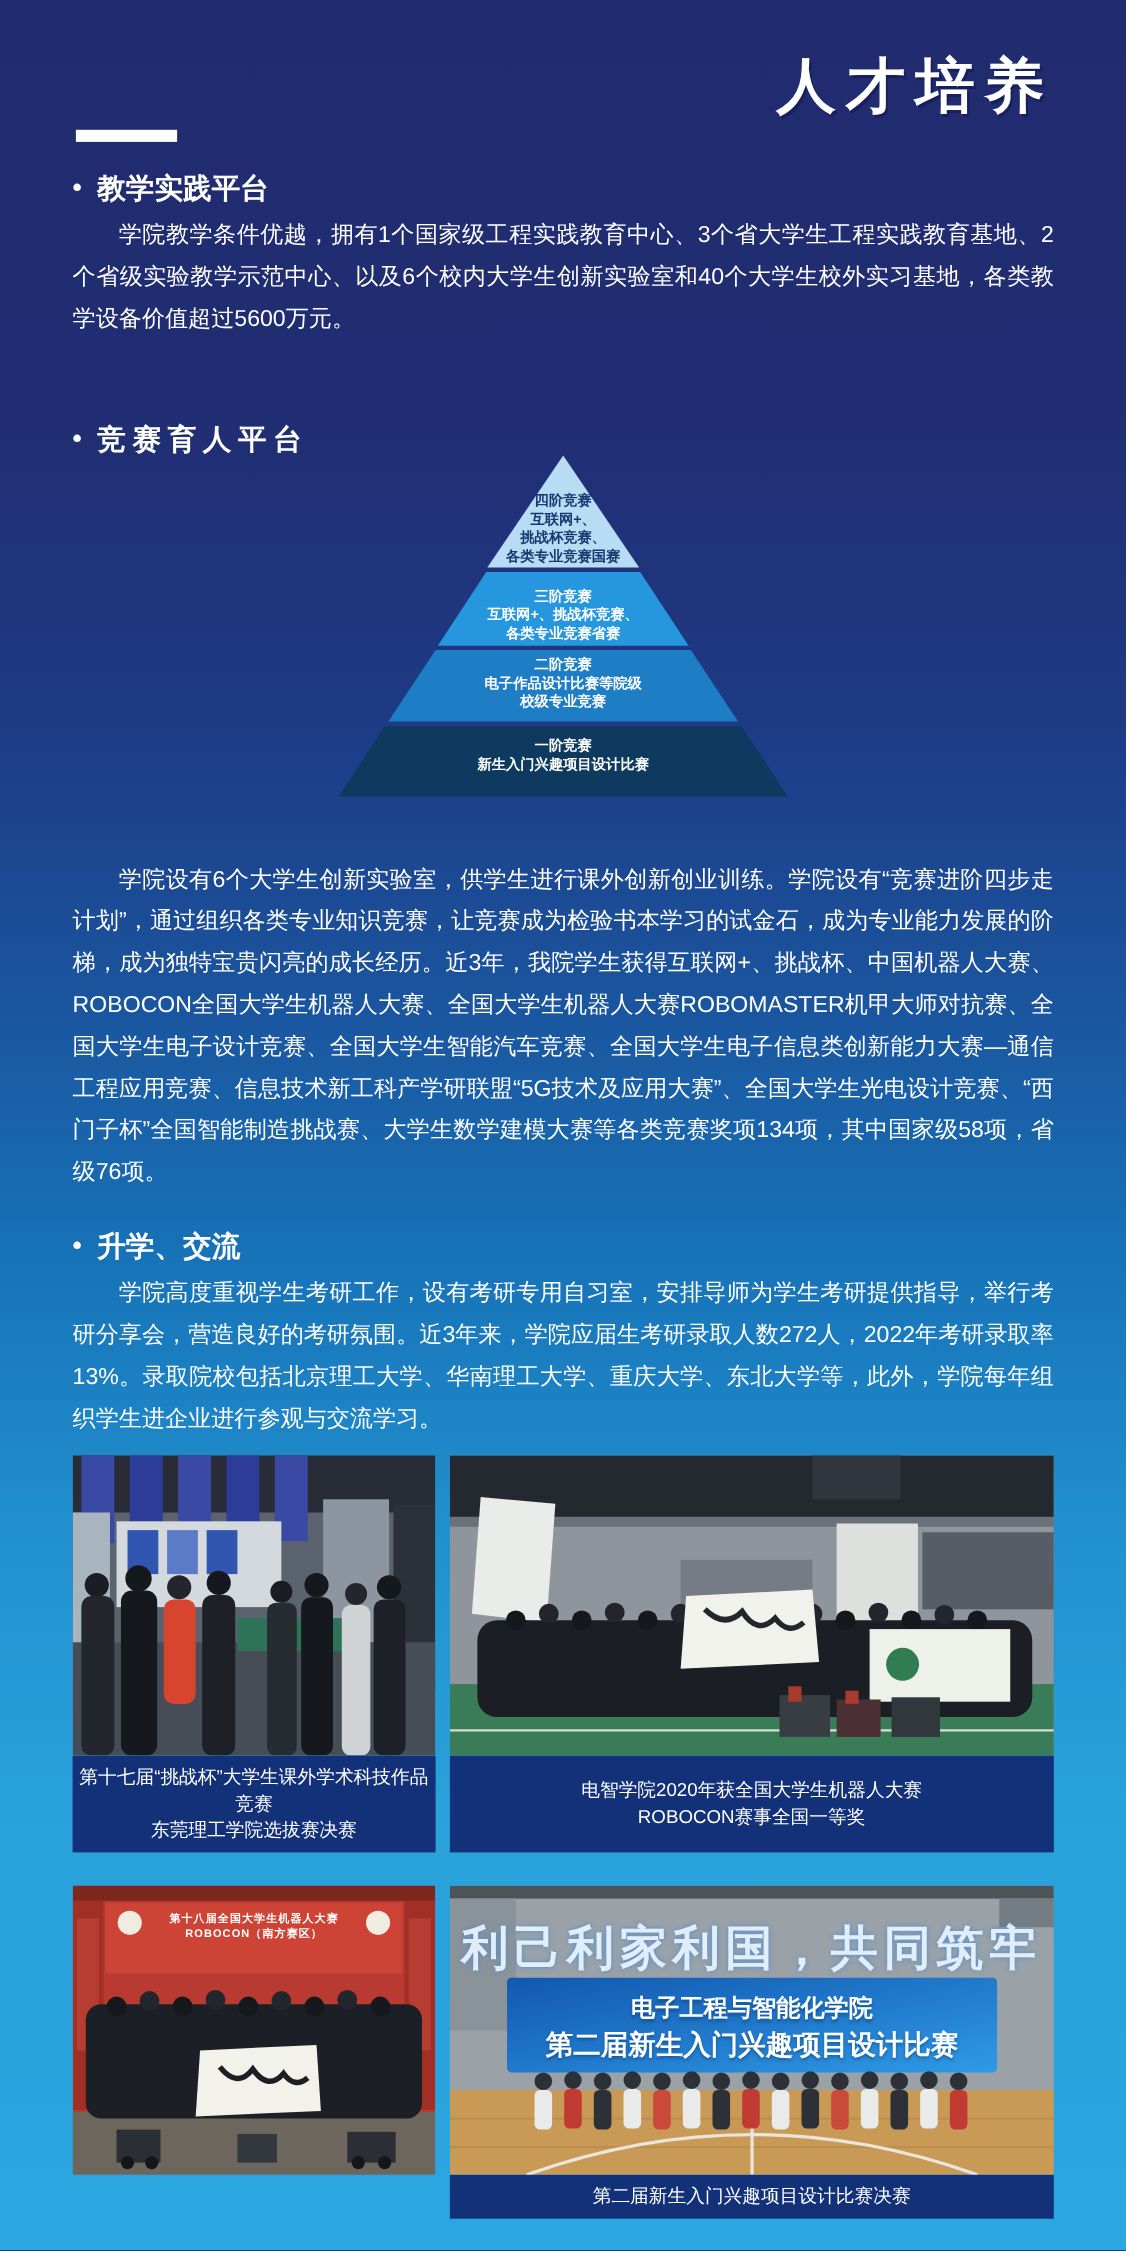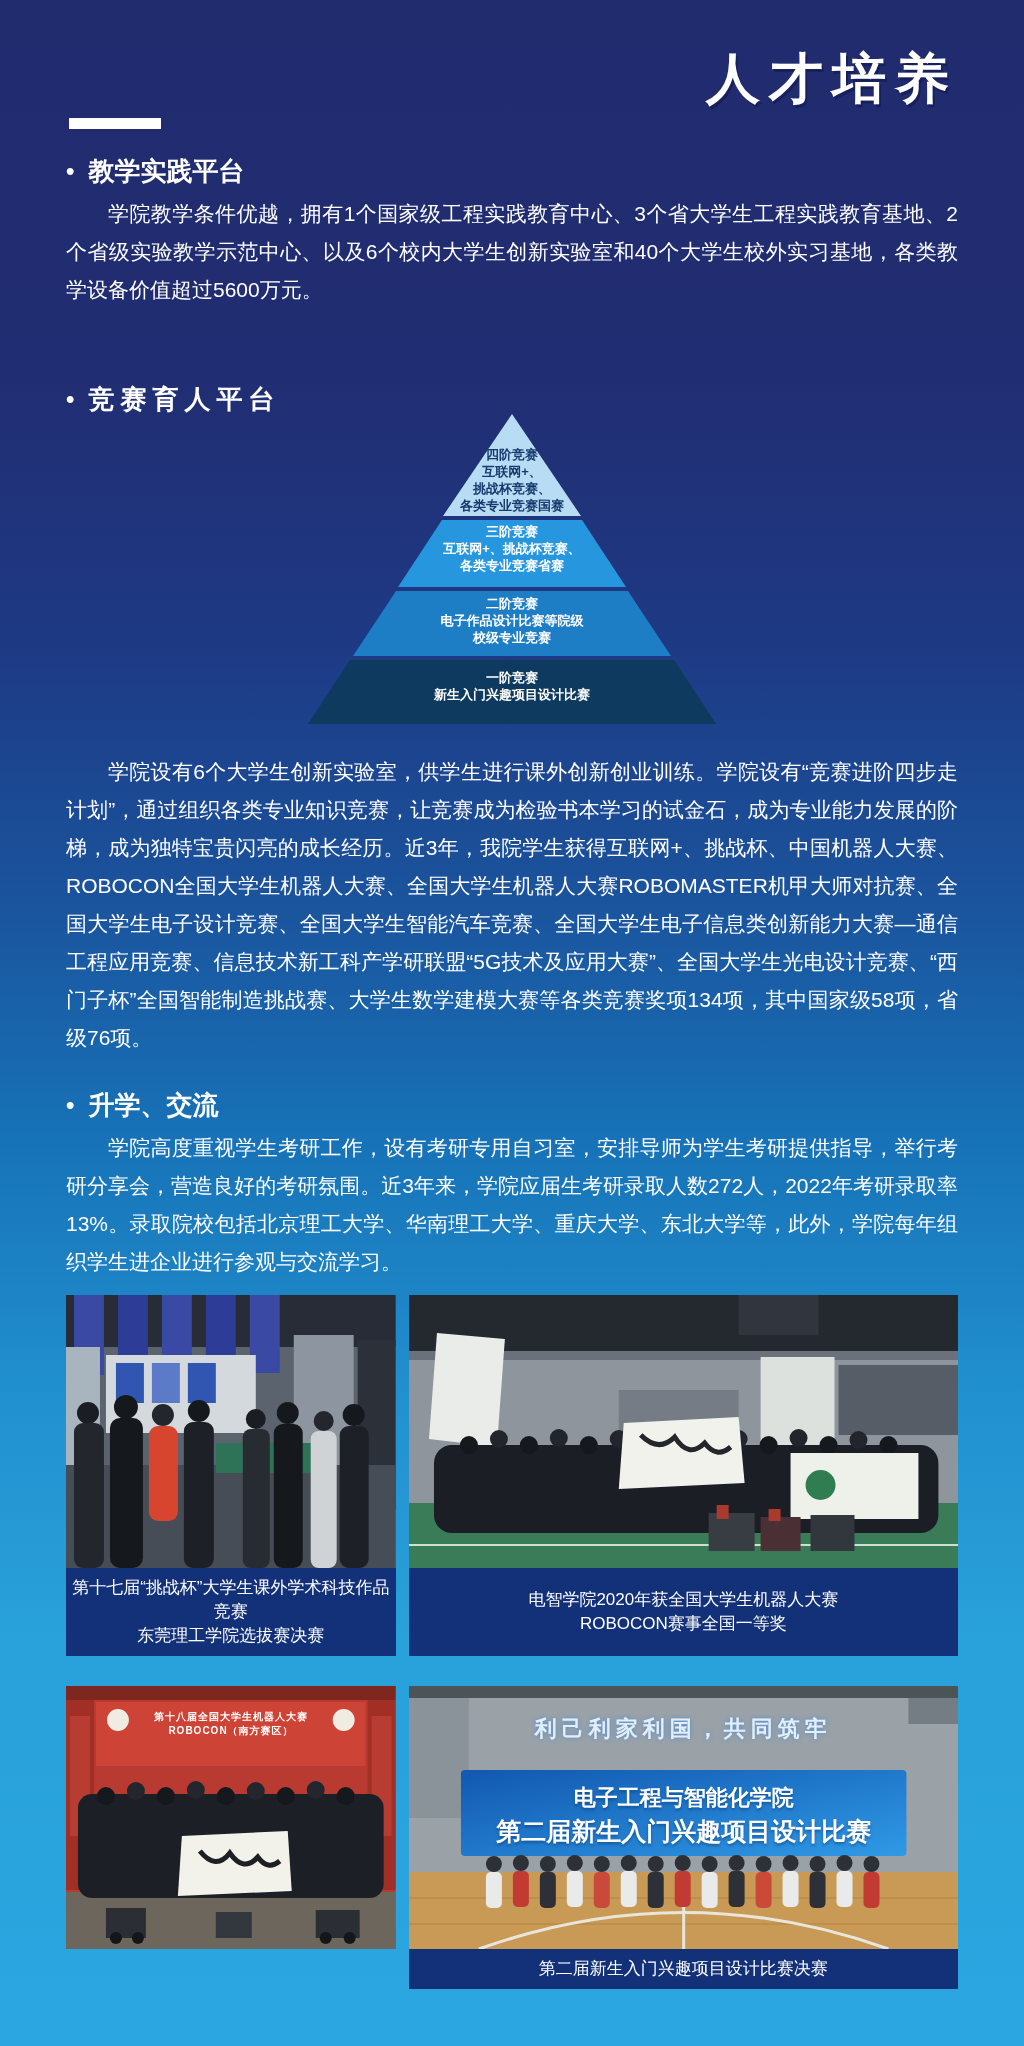--- a/index.html
+++ b/index.html
@@ -49,21 +49,21 @@
   .pyramid-wrap svg { display:block; width:100%; height:100%; }
   .tier-label {
     position:absolute; left:0; width:100%;
     text-align:center; font-weight:bold;
     font-size:13px; line-height:17px;
     white-space:pre-line;
     color:#ffffff;
   }
   .tier-label.dark { color:#163a6f; }
   .t1 { top:33px; }
-  .t2 { top:110px; }
+  .t2 { top:120px; }
   .t3 { top:182px; }
   .t4 { top:256px; }
   
   .photo-grid { margin-top:14px; }
   .photo-row { display:flex; gap:13px; align-items:stretch; margin-bottom:30px; }
   .photo { display:flex; flex-direction:column; }
   .photo.narrow { width:330px; }
   .photo.wide { width:550px; }
   .photo-img { position:relative; overflow:hidden; }
   .photo-img.r1 { height:273px; }
@@ -82,21 +82,21 @@
   
   .stage-banner-text {
     position:absolute; top:24px; left:30px; width:270px;
     text-align:center; font-size:10px; line-height:14px;
     font-weight:bold; color:#ffffff; white-space:pre-line;
     letter-spacing:1px;
   }
   .wall-text {
     position:absolute; top:28px; left:0; width:100%;
     text-align:center; white-space:nowrap; overflow:hidden;
-    font-size:22px; font-weight:bold; letter-spacing:5px;
+    font-size:43px; font-weight:bold; letter-spacing:5px;
     color:rgba(240,247,255,0.9);
     text-shadow:0 0 5px rgba(70,140,215,0.9);
   }
   .gym-banner-text {
     position:absolute; top:88px; left:52px; width:446px; height:82px;
     display:flex; flex-direction:column; align-items:center; justify-content:center;
     color:#ffffff; text-shadow:0 2px 3px rgba(0,40,90,0.45);
   }
   .gym-banner-line1 { font-size:22px; font-weight:bold; line-height:32px; }
   .gym-banner-line2 { font-size:25px; font-weight:bold; line-height:34px; }
@@ -134,21 +134,21 @@
     <div class="tier-label t2">三阶竞赛
 互联网+、挑战杯竞赛、
 各类专业竞赛省赛</div>
     <div class="tier-label t3">二阶竞赛
 电子作品设计比赛等院级
 校级专业竞赛</div>
     <div class="tier-label t4">一阶竞赛
 新生入门兴趣项目设计比赛</div>
   </div>
 
-  <p class="para" style="margin-top:28px;">学院设有6个大学生创新实验室，供学生进行课外创新创业训练。学院设有“竞赛进阶四步走计划”，通过组织各类专业知识竞赛，让竞赛成为检验书本学习的试金石，成为专业能力发展的阶梯，成为独特宝贵闪亮的成长经历。近3年，我院学生获得互联网+、挑战杯、中国机器人大赛、ROBOCON全国大学生机器人大赛、全国大学生机器人大赛ROBOMASTER机甲大师对抗赛、全国大学生电子设计竞赛、全国大学生智能汽车竞赛、全国大学生电子信息类创新能力大赛—通信工程应用竞赛、信息技术新工科产学研联盟“5G技术及应用大赛”、全国大学生光电设计竞赛、“西门子杯”全国智能制造挑战赛、大学生数学建模大赛等各类竞赛奖项134项，其中国家级58项，省级76项。</p>
+  <p class="para" style="margin-top:56px;">学院设有6个大学生创新实验室，供学生进行课外创新创业训练。学院设有“竞赛进阶四步走计划”，通过组织各类专业知识竞赛，让竞赛成为检验书本学习的试金石，成为专业能力发展的阶梯，成为独特宝贵闪亮的成长经历。近3年，我院学生获得互联网+、挑战杯、中国机器人大赛、ROBOCON全国大学生机器人大赛、全国大学生机器人大赛ROBOMASTER机甲大师对抗赛、全国大学生电子设计竞赛、全国大学生智能汽车竞赛、全国大学生电子信息类创新能力大赛—通信工程应用竞赛、信息技术新工科产学研联盟“5G技术及应用大赛”、全国大学生光电设计竞赛、“西门子杯”全国智能制造挑战赛、大学生数学建模大赛等各类竞赛奖项134项，其中国家级58项，省级76项。</p>
 
   <h2 class="sec-heading mt-md">
     <span class="bullet">•</span>
     <span class="heading-text">升学、交流</span>
   </h2>
   <p class="para">学院高度重视学生考研工作，设有考研专用自习室，安排导师为学生考研提供指导，举行考研分享会，营造良好的考研氛围。近3年来，学院应届生考研录取人数272人，2022年考研录取率13%。录取院校包括北京理工大学、华南理工大学、重庆大学、东北大学等，此外，学院每年组织学生进企业进行参观与交流学习。</p>
 
   <div class="photo-grid">
 
     <div class="photo-row">

